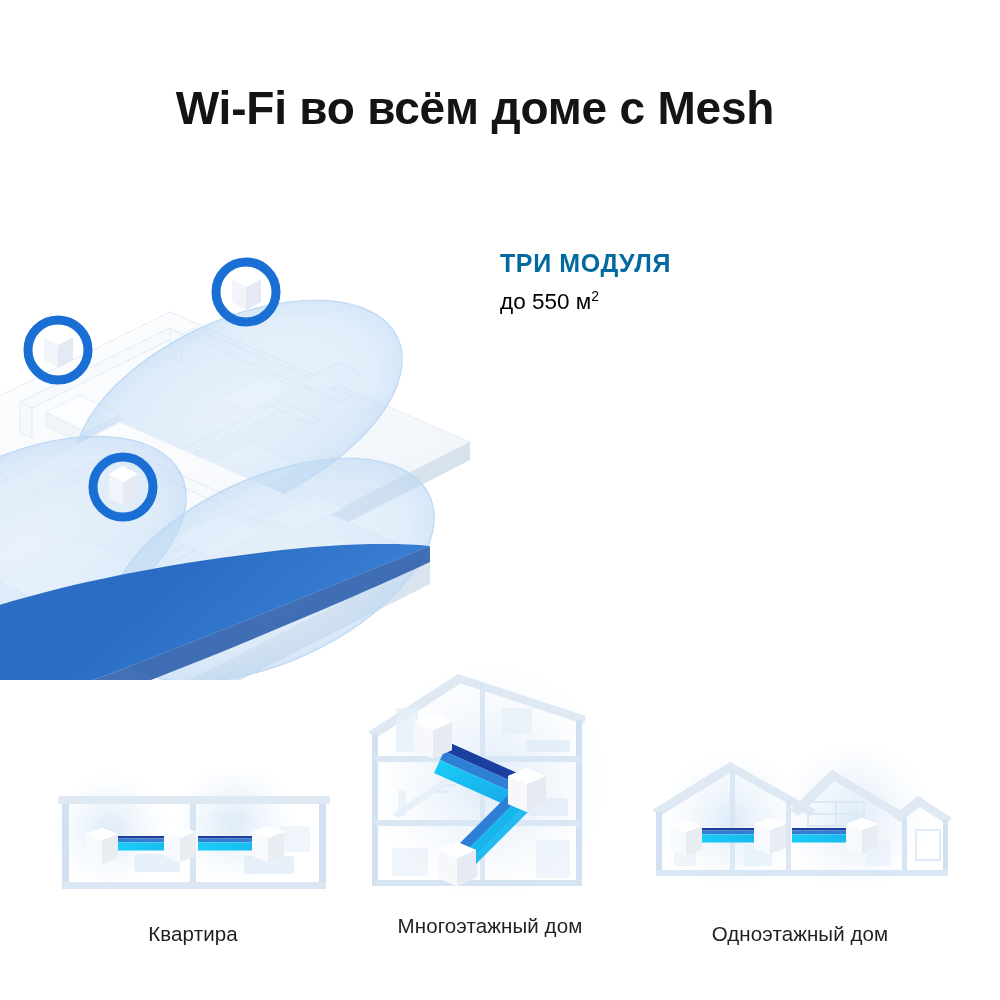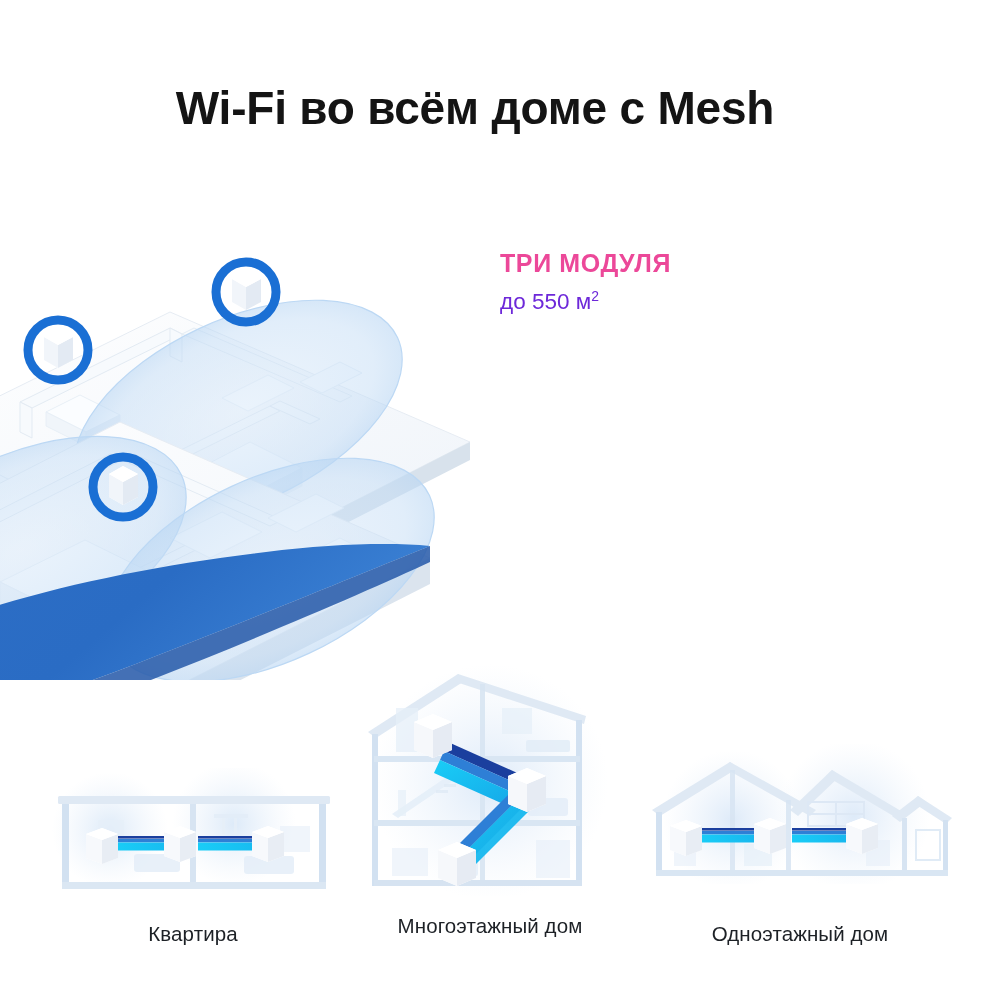--- a/index.html
+++ b/index.html
@@ -45,28 +45,28 @@
     color: #20242a;
     font-weight: 400;
     margin: 0;
     letter-spacing: 0.1px;
   }
   .spec-block { margin-top: 52px; }
   .spec-block.second { margin-top: 40px; }
   .spec-heading {
     font-size: 25px;
     font-weight: 700;
-    color: #ec4899;
+    color: #0369a1;
     letter-spacing: 0.6px;
     line-height: 1.2;
   }
   .spec-value {
     font-size: 22.5px;
     font-weight: 400;
-    color: #6d28d9;
+    color: #000000;
     margin-top: 10px;
     line-height: 1.2;
   }
   .spec-value sup {
     font-size: 0.62em;
     vertical-align: super;
     line-height: 0;
   }
 
   

